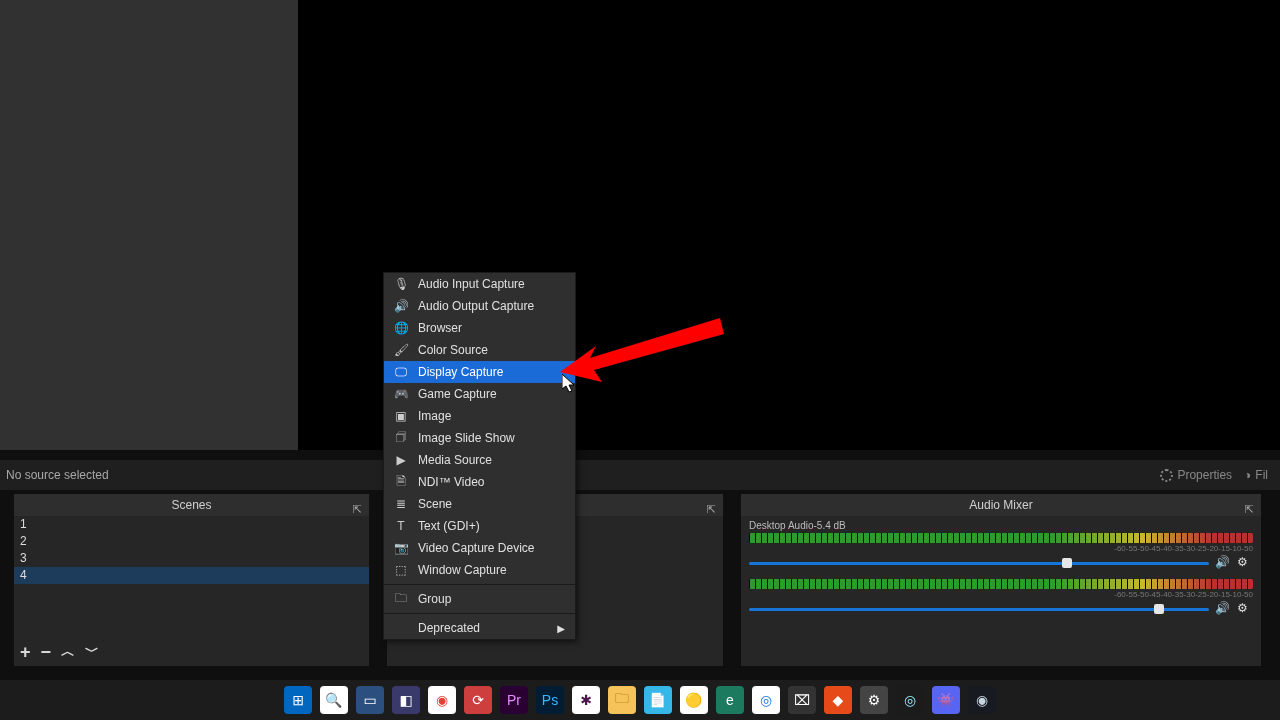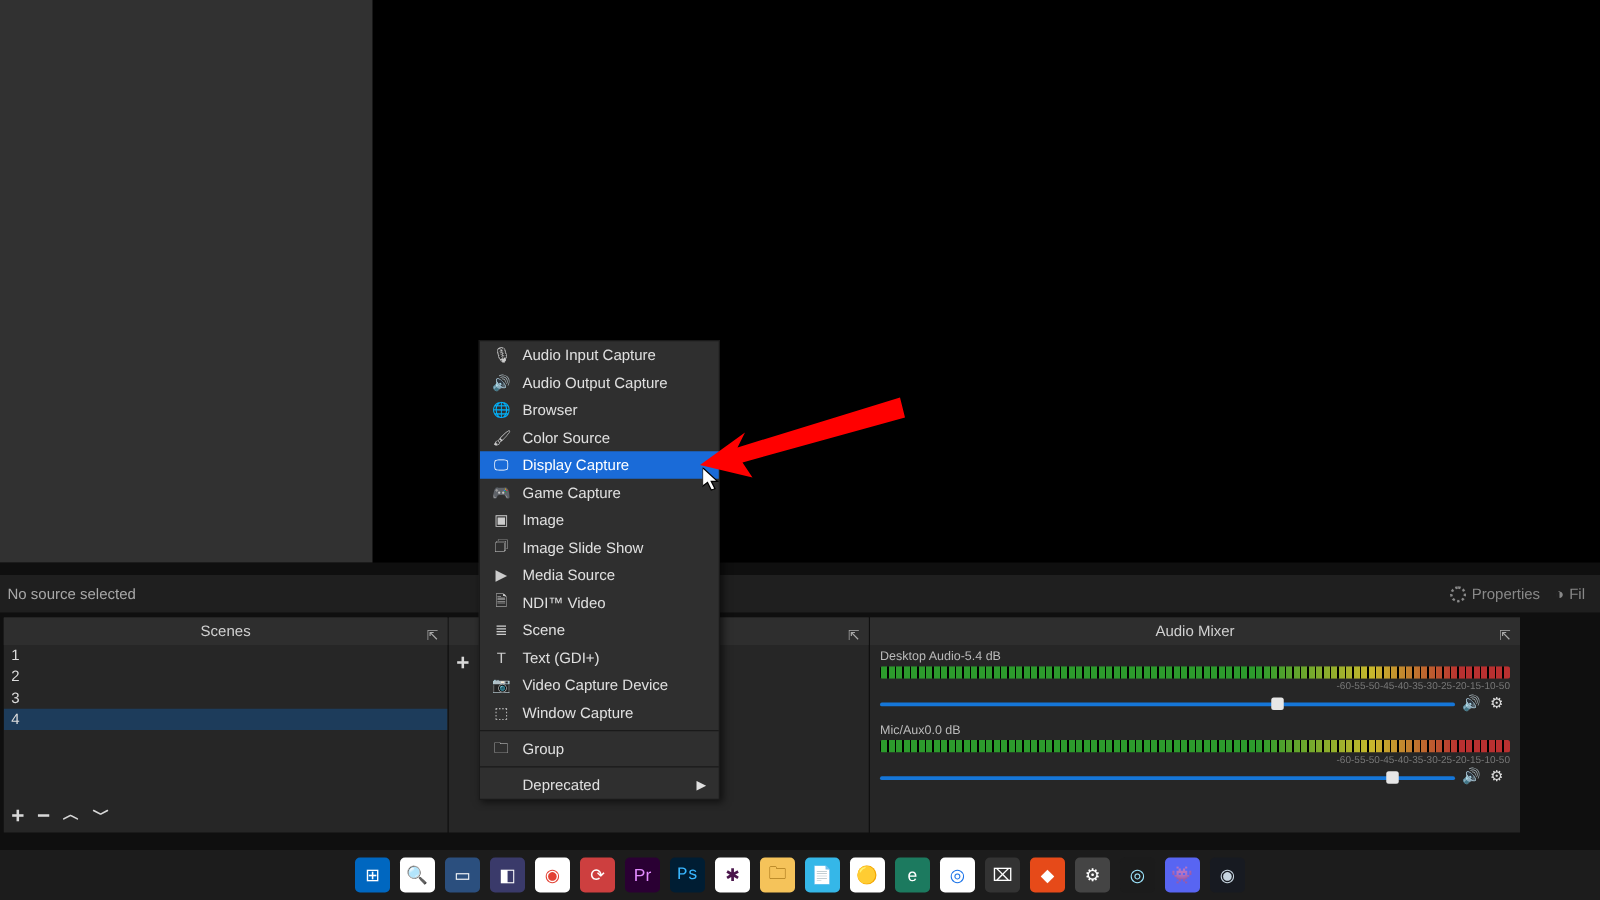--- a/index.html
+++ b/index.html
@@ -2,21 +2,21 @@
 <html><head>
 <meta charset="utf-8">
 <style>
 html,body{margin:0;padding:0;width:1280px;height:720px;background:#0f0f0f;color:#d0d0d0;font-family:"Segoe UI",Arial,sans-serif;font-size:12px;overflow:hidden}
 .top-region{position:absolute;left:0;top:0;right:0;height:450px;background:#000}
 .left-placeholder{position:absolute;left:0;top:0;width:298px;height:450px;background:#313131}
 .toolbar{position:absolute;left:0;top:460px;right:0;height:30px;display:flex;align-items:center;padding:0 6px;color:#a8a8a8;background:#1f1f1f}
 .toolbar .spacer{flex:1}
 .toolbar-btn{display:flex;align-items:center;gap:4px;padding:2px 6px;color:#888}
 .gear{width:13px;height:13px;border:2px dotted #888;border-radius:50%;box-sizing:border-box}
-.panels{position:absolute;left:0;top:494px;right:0;height:172px;display:flex;gap:1px;padding:0 3px}
+.panels{position:absolute;left:0;top:494px;right:0;height:172px;display:flex;gap:18px;padding:0 14px}
 .panel{background:#262626;display:flex;flex-direction:column;position:relative}
 .panel-header{height:22px;line-height:22px;text-align:center;font-size:12px;color:#d0d0d0;background:#2e2e2e;position:relative}
 .popout{position:absolute;right:6px;top:4px;width:12px;height:12px;color:#aaa;font-size:11px}
 .scenes{width:355px}
 .scene-list{flex:1;overflow:hidden}
 .scene-item{padding:1px 6px;height:15px;line-height:15px;color:#ddd}
 .scene-item.selected{background:#1d3c5b}
 .row-actions{height:28px;display:flex;align-items:center;gap:10px;padding:0 6px;color:#d8d8d8;font-size:18px;font-weight:bold}
 .sources{width:336px;position:relative}
 .src-msg{position:absolute;left:0;right:0;top:40px;text-align:center;color:#cfcfcf;font-size:12px;line-height:16px}
@@ -135,24 +135,20 @@
           </div>
           <div class="slider-row">
             <div class="slider-track">
               <div class="slider-thumb" style="left:68%"></div>
             </div>
             <span class="vol-ico">🔊</span>
             <span class="vol-ico">⚙</span>
           </div>
         </div>
         <div class="track">
-          <div class="track-head">
-            <span>Mic/Aux</span>
-            <span>0.0 dB</span>
-          </div>
           <div class="meter"></div>
           <div class="ticks">
             <span>-60</span>
             <span>-55</span>
             <span>-50</span>
             <span>-45</span>
             <span>-40</span>
             <span>-35</span>
             <span>-30</span>
             <span>-25</span>
@@ -255,21 +251,21 @@
 </svg>
 
 <div class="taskbar" id="taskbar">
     <div class="tb-ico" style="background: rgb(0, 103, 192);">⊞</div>
     <div class="tb-ico" style="background: rgb(255, 255, 255); color: rgb(51, 51, 51);">🔍</div>
     <div class="tb-ico" style="background: rgb(43, 79, 126);">▭</div>
     <div class="tb-ico" style="background: rgb(58, 58, 106);">◧</div>
     <div class="tb-ico" style="background: rgb(255, 255, 255); color: rgb(227, 65, 51);">◉</div>
     <div class="tb-ico" style="background: rgb(205, 63, 63);">⟳</div>
     <div class="tb-ico" style="background: rgb(42, 0, 51); color: rgb(227, 139, 255);">Pr</div>
-    <div class="tb-ico" style="background: rgb(0, 29, 51); color: rgb(56, 182, 255); font-family: Liberation Mono, monospace;">Ps</div>
+    <div class="tb-ico" style="background: rgb(0, 29, 51); color: rgb(56, 182, 255);">Ps</div>
     <div class="tb-ico" style="background: rgb(255, 255, 255); color: rgb(74, 21, 75);">✱</div>
     <div class="tb-ico" style="background: rgb(245, 195, 90); color: rgb(138, 90, 0);">🗀</div>
     <div class="tb-ico" style="background: rgb(53, 183, 232);">📄</div>
     <div class="tb-ico" style="background: rgb(255, 255, 255); color: rgb(208, 64, 64);">🟡</div>
     <div class="tb-ico" style="background: rgb(28, 122, 95);">e</div>
     <div class="tb-ico" style="background: rgb(255, 255, 255); color: rgb(26, 115, 232);">◎</div>
     <div class="tb-ico" style="background: rgb(51, 51, 51);">⌧</div>
     <div class="tb-ico" style="background: rgb(230, 74, 25);">◆</div>
     <div class="tb-ico" style="background: rgb(68, 68, 68);">⚙</div>
     <div class="tb-ico" style="background: rgb(27, 27, 27); color: rgb(158, 231, 255);">◎</div>

